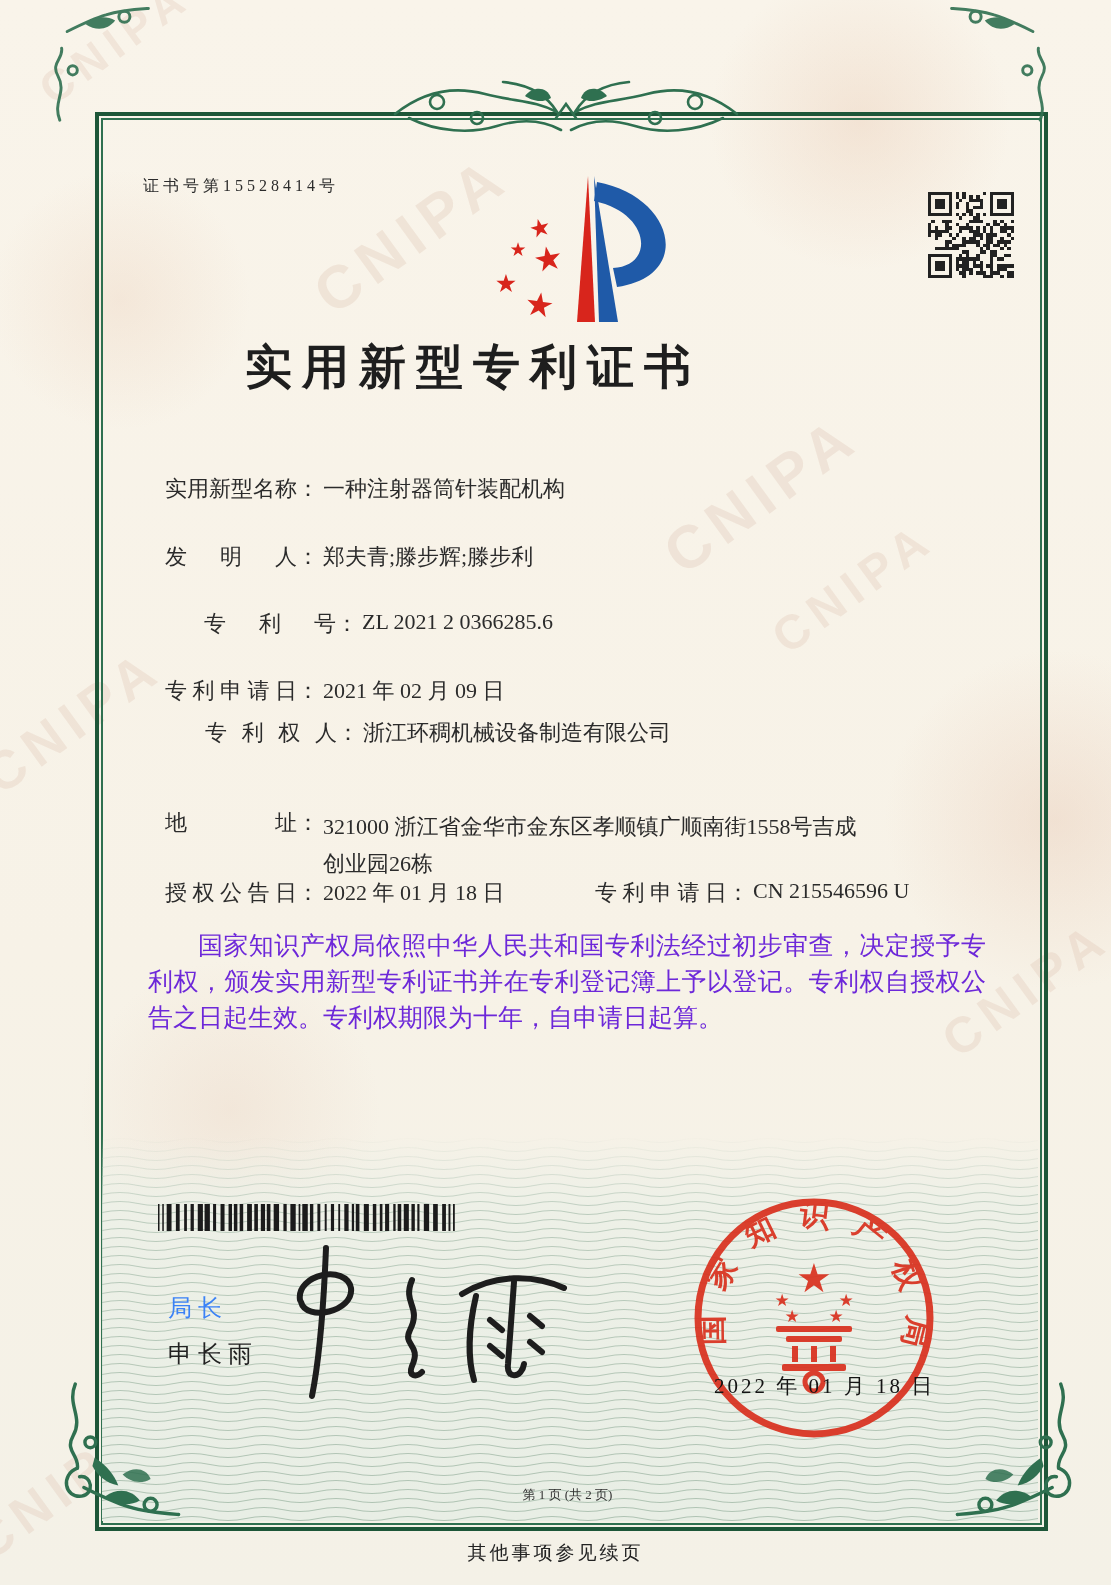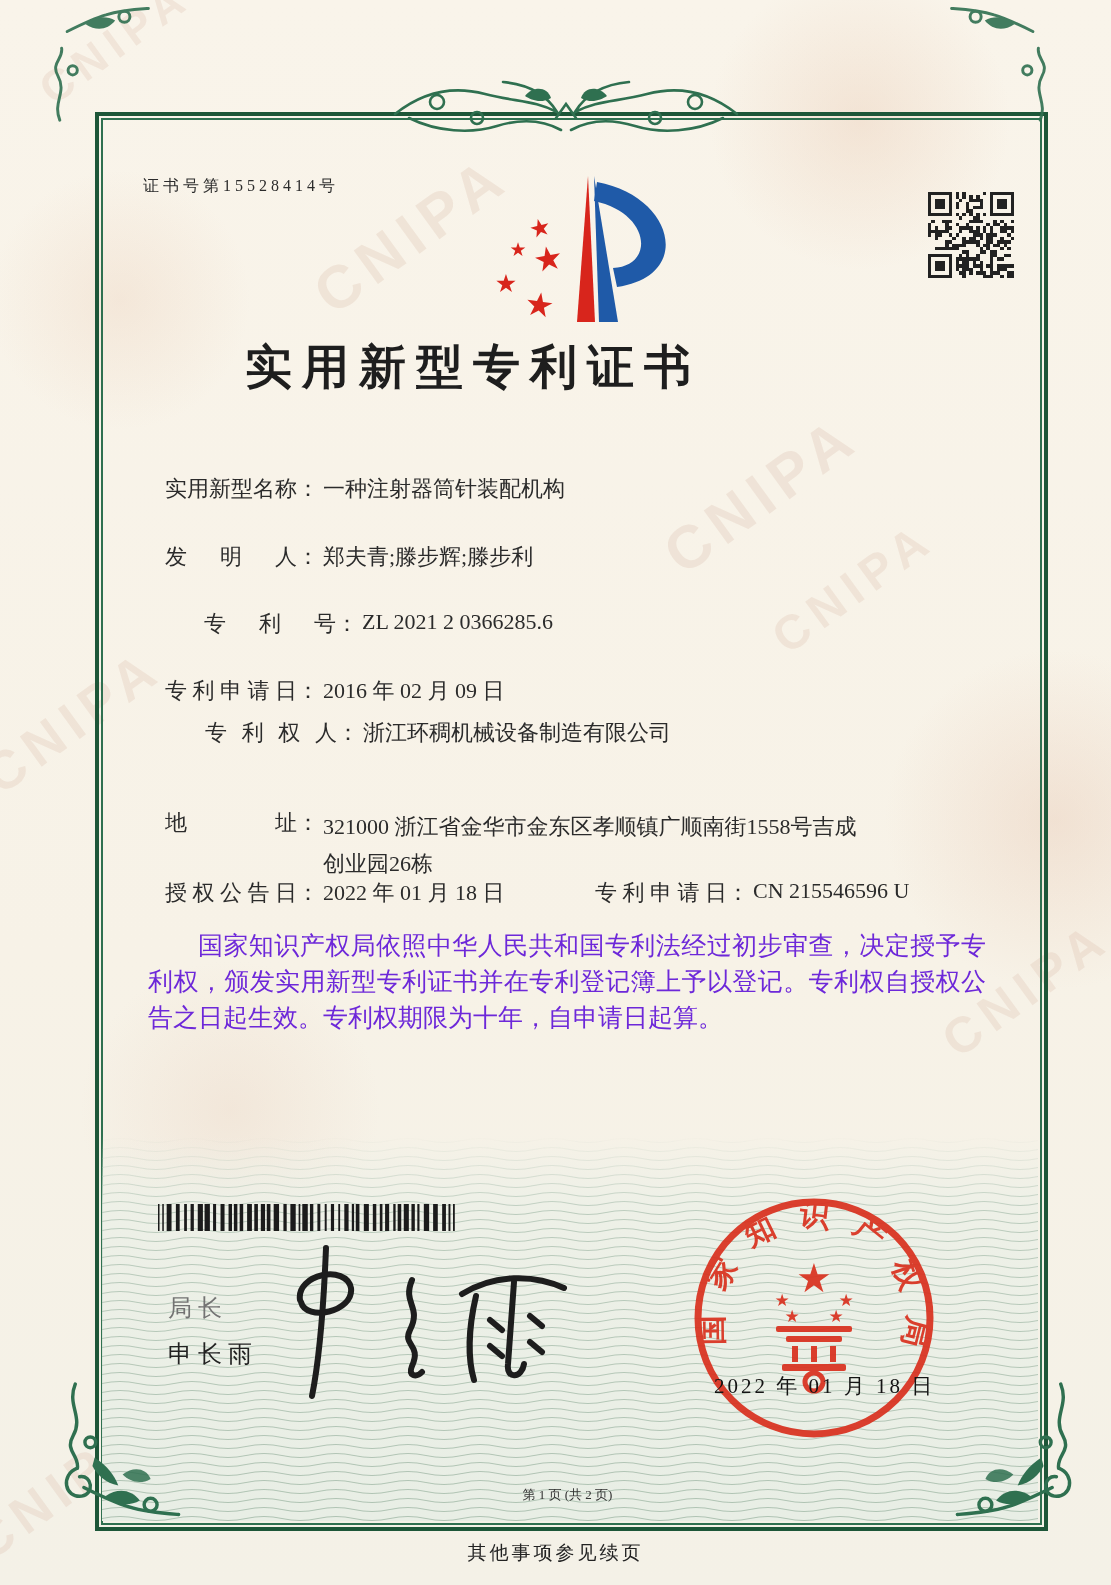--- a/index.html
+++ b/index.html
@@ -27,21 +27,21 @@
   .lbl{display:inline-block;width:132px;text-align:justify;text-align-last:justify;
       vertical-align:top;}
   .colon{display:inline-block;vertical-align:top;}
   .val{display:inline-block;vertical-align:top;margin-left:4px;}
   .addr{width:545px;white-space:normal;line-height:37px;}
   .grant2{position:absolute;left:430px;top:0;white-space:nowrap;}
   .paras{position:absolute;left:148px;top:928px;width:838px;font-size:25px;
       line-height:36px;text-align:justify;color:#6d28d9;}
   .paras p{margin:0;text-indent:2em;}
   .sig-title{position:absolute;left:168px;top:1292px;font-size:24px;letter-spacing:6px;
-      font-family:Liberation Sans, sans-serif;color:#737373;}
+      font-family:Liberation Sans, sans-serif;color:#3b82f6;}
   .sig-name{position:absolute;left:168px;top:1338px;font-size:24px;letter-spacing:6px;
       font-family:"Liberation Sans","DejaVu Sans",sans-serif;color:#222;}
   .seal-date{position:absolute;left:714px;top:1372px;font-size:21px;letter-spacing:3px;
       color:#141414;z-index:6;}
   .page-footer{position:absolute;left:95px;top:1486px;width:945px;text-align:center;
       font-size:13px;color:#333;}
   .cont-note{position:absolute;left:0;top:1540px;width:1111px;text-align:center;
       font-size:19px;letter-spacing:3px;color:#222;}
   .abs{position:absolute;}
   svg{display:block;}
@@ -468,21 +468,21 @@
 <div class="row" style="top:474px;">
   <span class="lbl">实用新型名称</span><span class="colon">：</span><span class="val">一种注射器筒针装配机构</span>
 </div>
 <div class="row" style="top:542px;">
   <span class="lbl">发明人</span><span class="colon">：</span><span class="val">郑夫青;滕步辉;滕步利</span>
 </div>
 <div class="row" style="top:609px;margin-left:39px;">
   <span class="lbl">专利号</span><span class="colon">：</span><span class="val">ZL 2021 2 0366285.6</span>
 </div>
 <div class="row" style="top:676px;">
-  <span class="lbl">专利申请日</span><span class="colon">：</span><span class="val">2016 年 02 月 09 日</span>
+  <span class="lbl">专利申请日</span><span class="colon">：</span><span class="val">2021 年 02 月 09 日</span>
 </div>
 <div class="row" style="top:718px;margin-left:40px;">
   <span class="lbl">专利权人</span><span class="colon">：</span><span class="val">浙江环稠机械设备制造有限公司</span>
 </div>
 <div class="row" style="top:808px;">
   <span class="lbl">地址</span><span class="colon">：</span><span class="val addr">321000 浙江省金华市金东区孝顺镇广顺南街1558号吉成创业园26栋</span>
 </div>
 <div class="row" style="top:878px;">
   <span class="lbl">授权公告日</span><span class="colon">：</span><span class="val">2022 年 01 月 18 日</span>
   <span class="grant2">

